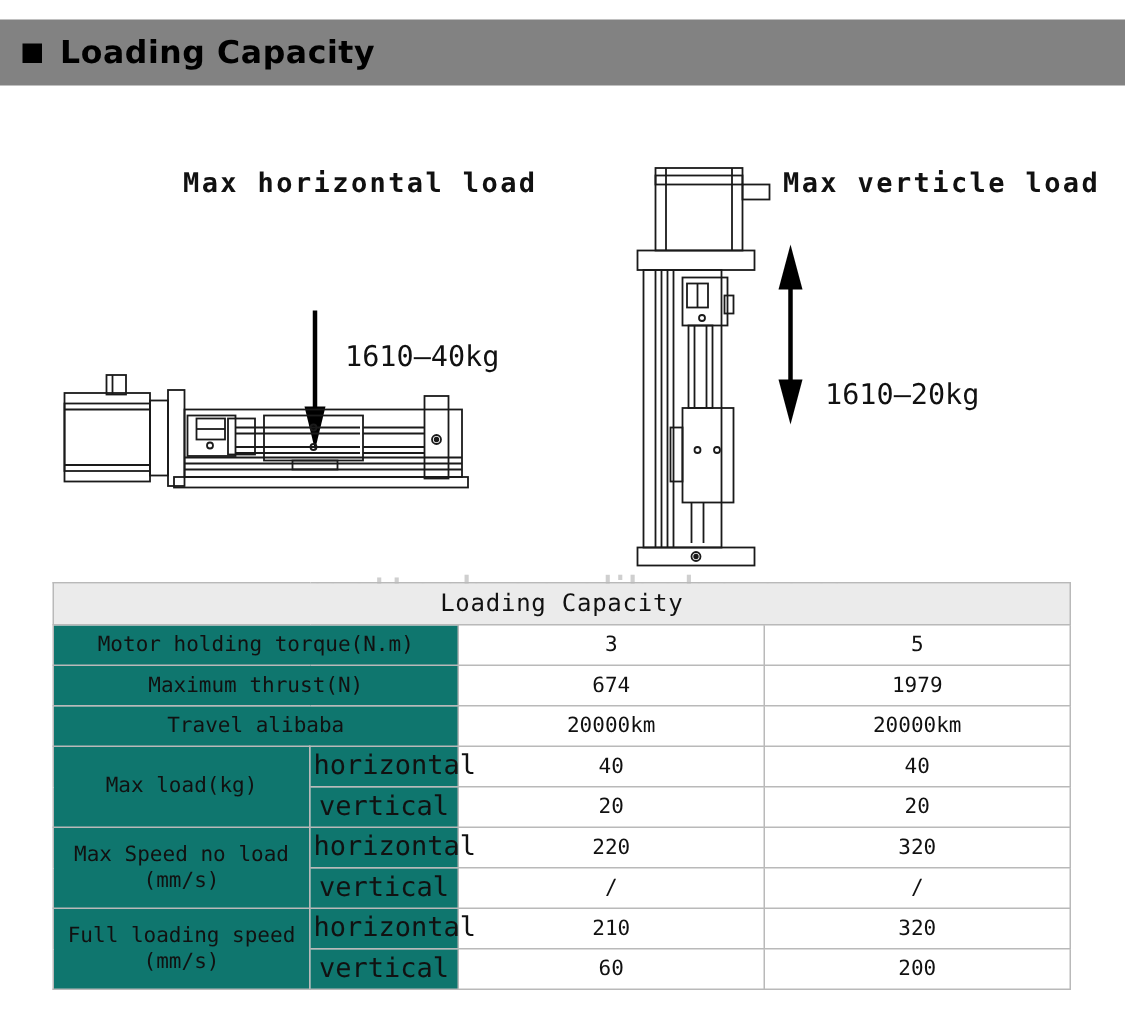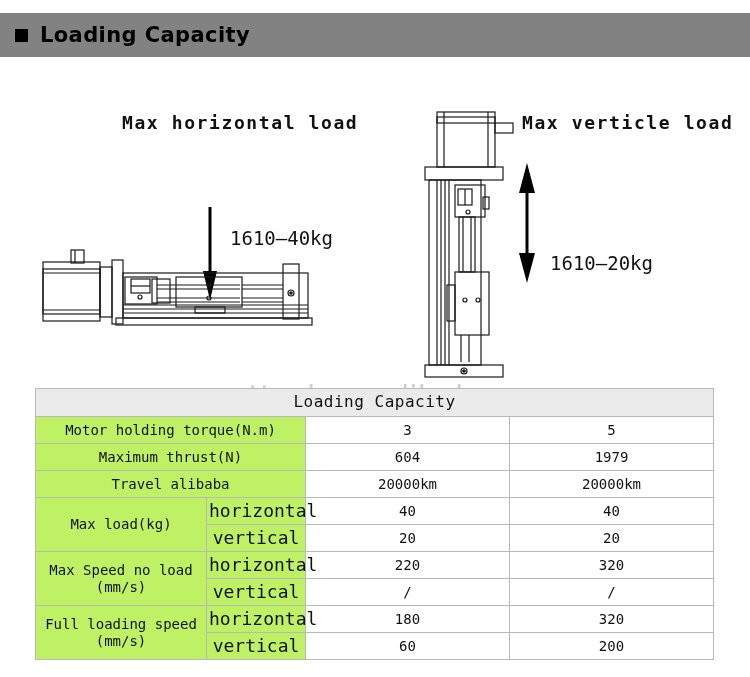--- a/index.html
+++ b/index.html
@@ -88,21 +88,21 @@
   }
   .cap-table td{
     border:1px solid #b9b9b9;
     text-align:center;
     vertical-align:middle;
     padding:0 2px;
     height:26px;
     background:#ffffff;
     line-height:1.15;
   }
-  .cap-table td.lbl{ background:#bef264; }
+  .cap-table td.lbl{ background:#0f766e; }
   .cap-table td.hdr{
     background:#ebebeb;
     font-size:16px;
     height:27px;
     letter-spacing:0.5px;
   }
   .cap-table td.tall{ height:52px; }
   .sub{ font-size:18px; }
 </style>
 </head>
@@ -238,21 +238,21 @@
     </tr>
 
     <tr>
       <td class="lbl" colspan="2">Motor holding torque(N.m)</td>
       <td>3</td>
       <td>5</td>
     </tr>
 
     <tr>
       <td class="lbl" colspan="2">Maximum thrust(N)</td>
-      <td>604</td>
+      <td>674</td>
       <td>1979</td>
     </tr>
 
     <tr>
       <td class="lbl" colspan="2">Travel alibaba</td>
       <td>20000km</td>
       <td>20000km</td>
     </tr>
 
     <tr>
@@ -281,21 +281,21 @@
       <td>/</td>
       <td>/</td>
     </tr>
 
     <tr>
       <td class="lbl tall" rowspan="2">
         <span>Full loading speed</span><br>
         <span>(mm/s)</span>
       </td>
       <td class="lbl sub">horizontal</td>
-      <td>180</td>
+      <td>210</td>
       <td>320</td>
     </tr>
     <tr>
       <td class="lbl sub">vertical</td>
       <td>60</td>
       <td>200</td>
     </tr>
   </tbody>
 </table>
 

